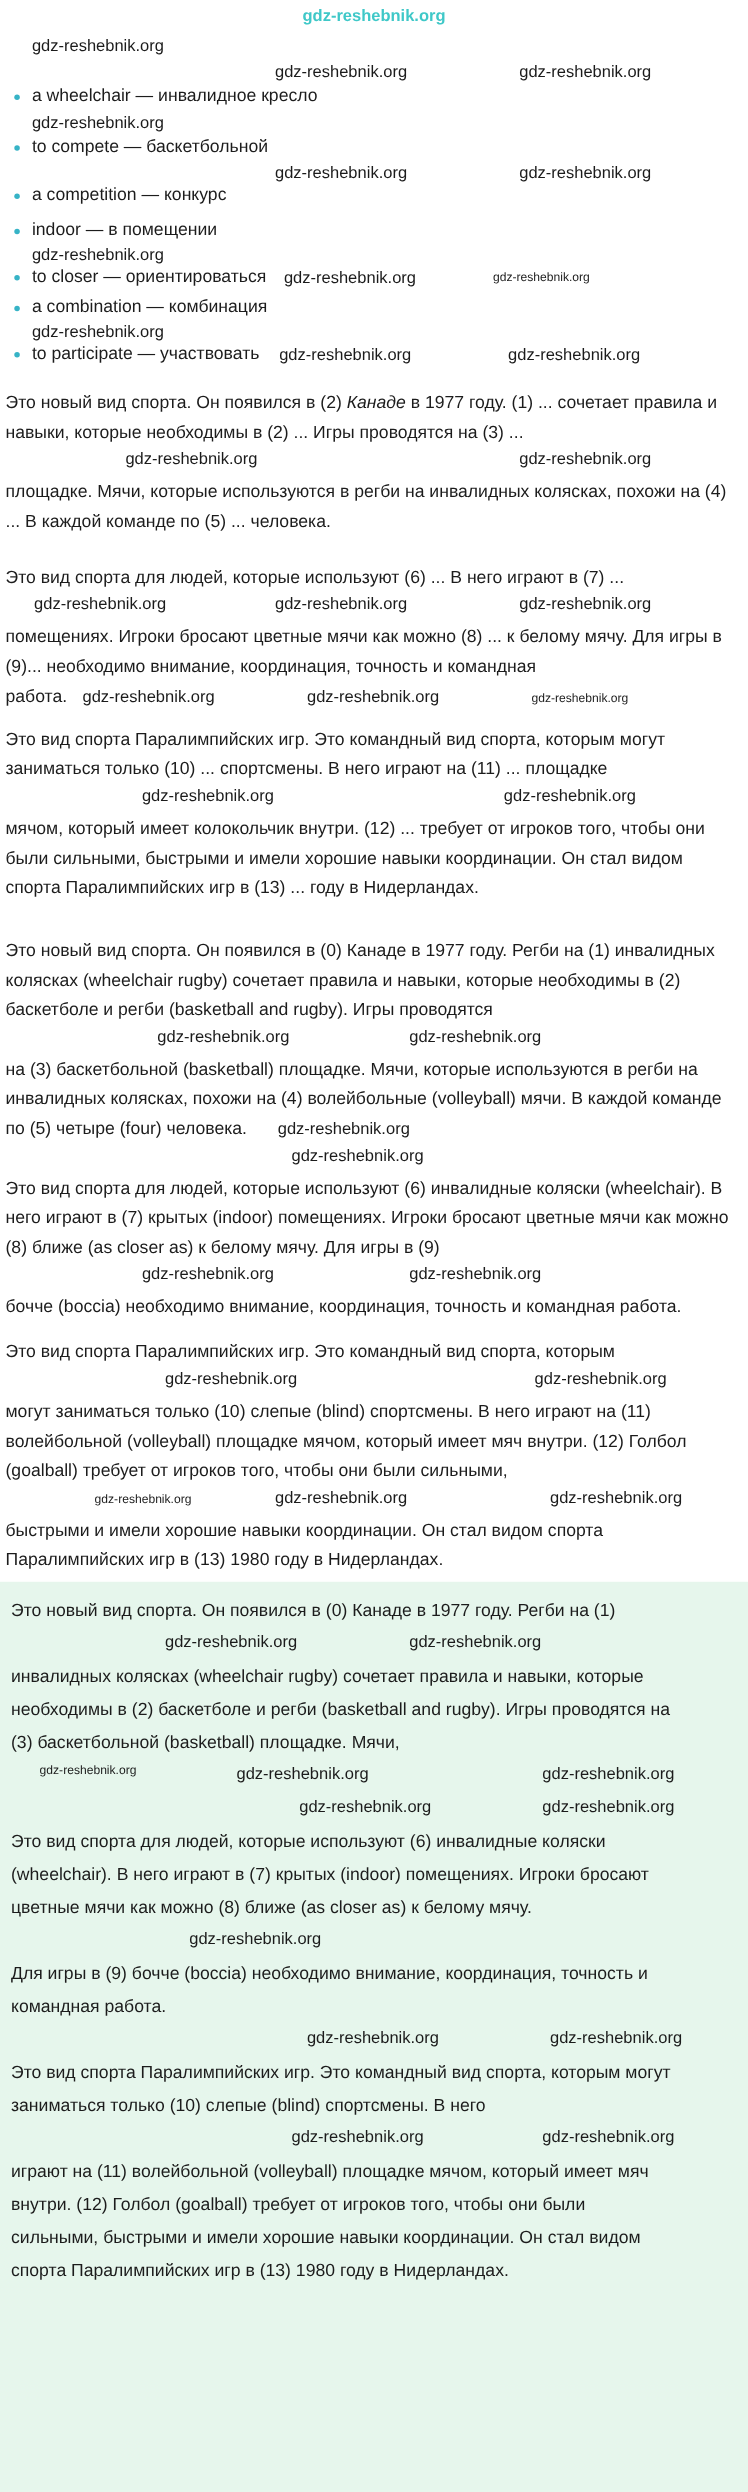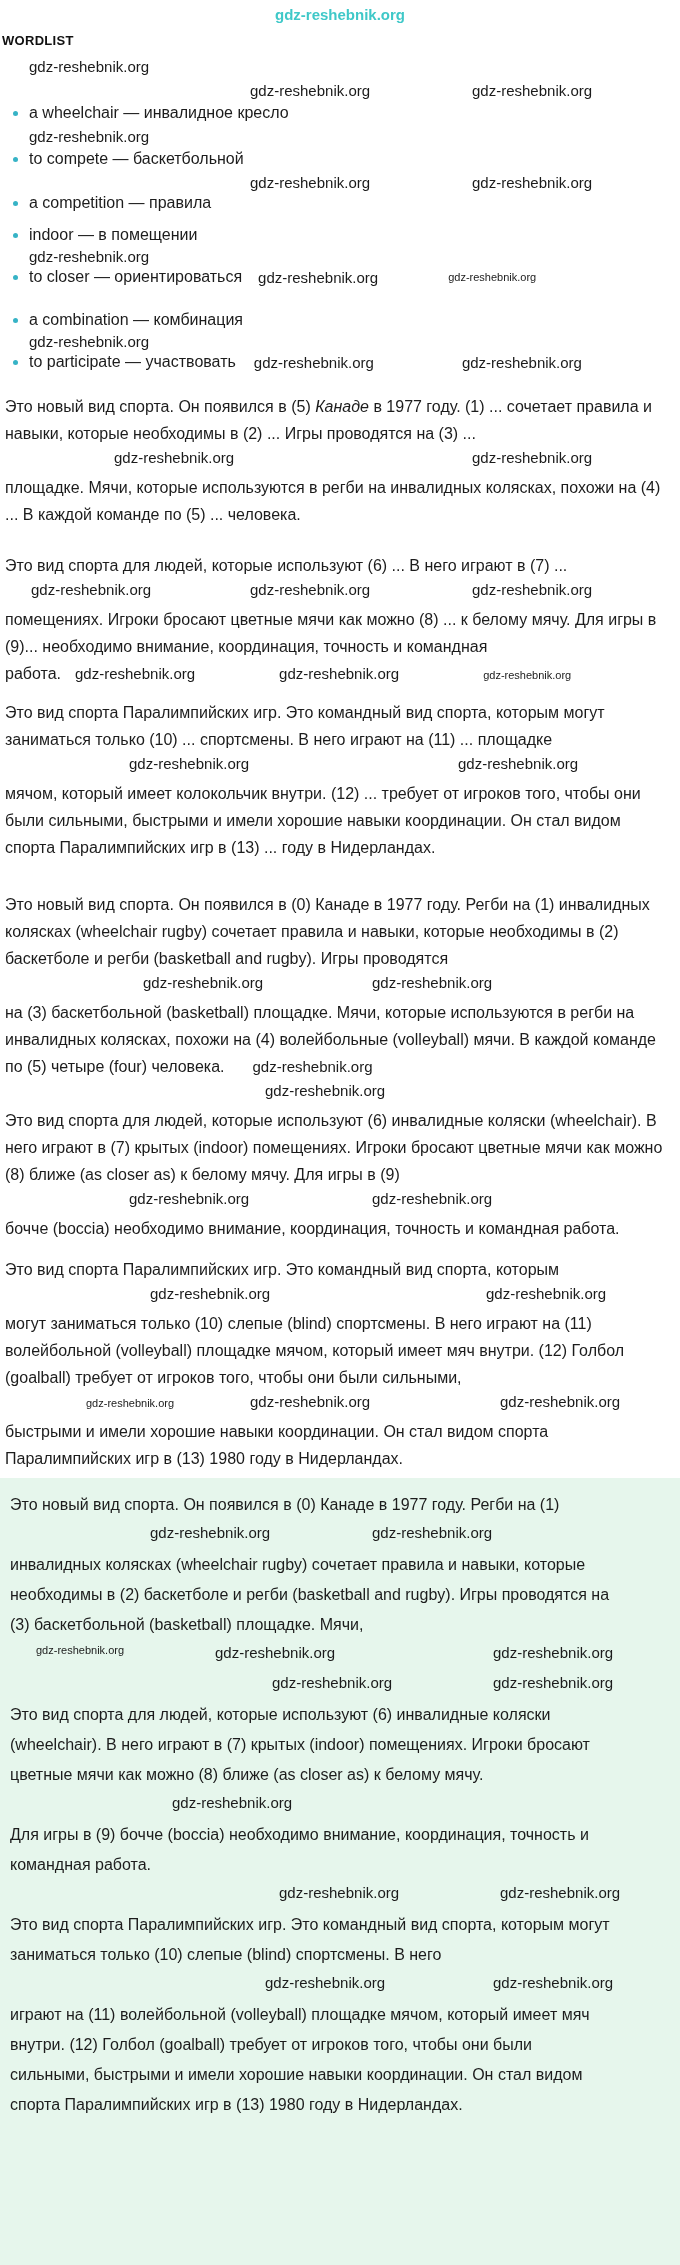--- a/index.html
+++ b/index.html
@@ -26,21 +26,20 @@
   .green { background:#e6f6ec; padding:12px 70px 0 10px; flex:1; margin-top:6px; }
   .green p.body { line-height:30px; padding:0; }
   .green .wm.abs { top:4px; }
 </style>
 </head>
 <body>
 
 <div class="page">
 
   <div class="top-wm">gdz-reshebnik.org</div>
-  <div class="h-title">WORDLIST</div>
 
   <div class="wmrow h20" style="margin-top:8px">
     <span class="wm abs" style="left:29px">gdz-reshebnik.org</span>
   </div>
 
 
   <div class="wmrow h20" style="margin-top:4px">
     <span class="wm abs" style="left:250px">gdz-reshebnik.org</span>
     <span class="wm abs" style="left:472px">gdz-reshebnik.org</span>
   </div>
@@ -59,57 +58,57 @@
     <span>to compete — баскетбольной</span>
   </div>
 
   <div class="wmrow h20" style="margin-top:2px">
     <span class="wm abs" style="left:250px">gdz-reshebnik.org</span>
     <span class="wm abs" style="left:472px">gdz-reshebnik.org</span>
   </div>
 
   <div class="li">
     <span class="dot"></span>
-    <span>a competition — правила</span>
+    <span>a competition — конкурс</span>
   </div>
 
   <div class="li" style="margin-top:10px">
     <span class="dot"></span>
     <span>indoor — в помещении</span>
   </div>
 
   <div class="wmrow h20">
     <span class="wm abs" style="left:29px">gdz-reshebnik.org</span>
   </div>
 
   <div class="li">
     <span class="dot"></span>
     <span>to closer — ориентироваться</span>
     <span class="wm" style="margin-left:16px">gdz-reshebnik.org</span>
     <span class="wm smi" style="margin-left:70px">gdz-reshebnik.org</span>
   </div>
 
-  <div class="li" style="margin-top:21px">
+  <div class="li" style="margin-top:6px">
     <span class="dot"></span>
     <span>a combination — комбинация</span>
   </div>
 
   <div class="wmrow h20">
     <span class="wm abs" style="left:29px">gdz-reshebnik.org</span>
   </div>
 
   <div class="li">
     <span class="dot"></span>
     <span>to participate — участвовать</span>
     <span class="wm" style="margin-left:18px">gdz-reshebnik.org</span>
     <span class="wm" style="margin-left:88px">gdz-reshebnik.org</span>
   </div>
 
   <section>
-    <p class="body" style="margin-top:20px"><span>Это новый вид спорта. Он появился в (5) </span><em>Канаде</em><span> в 1977 году. (1) ... сочетает правила и навыки, которые необходимы в (2) ... Игры проводятся на (3) ...</span></p>
+    <p class="body" style="margin-top:20px"><span>Это новый вид спорта. Он появился в (2) </span><em>Канаде</em><span> в 1977 году. (1) ... сочетает правила и навыки, которые необходимы в (2) ... Игры проводятся на (3) ...</span></p>
     <div class="wmrow h27">
       <span class="wm abs" style="left:114px">gdz-reshebnik.org</span>
       <span class="wm abs" style="left:472px">gdz-reshebnik.org</span>
     </div>
     <p class="body">площадке. Мячи, которые используются в регби на инвалидных колясках, похожи на (4) ... В каждой команде по (5) ... человека.</p>
     <p class="body" style="margin-top:24px">Это вид спорта для людей, которые используют (6) ... В него играют в (7) ...</p>
     <div class="wmrow h27">
       <span class="wm abs" style="left:31px">gdz-reshebnik.org</span>
       <span class="wm abs" style="left:250px">gdz-reshebnik.org</span>
       <span class="wm abs" style="left:472px">gdz-reshebnik.org</span>

